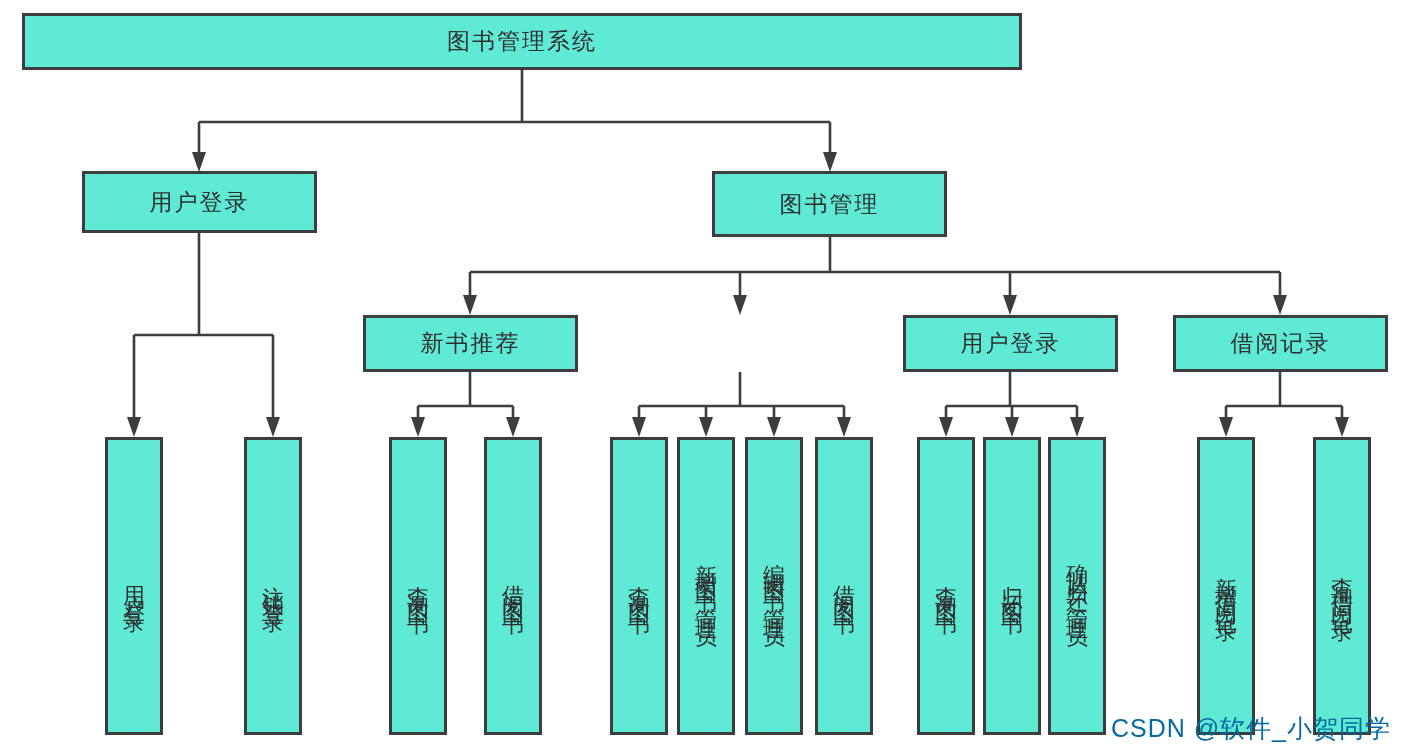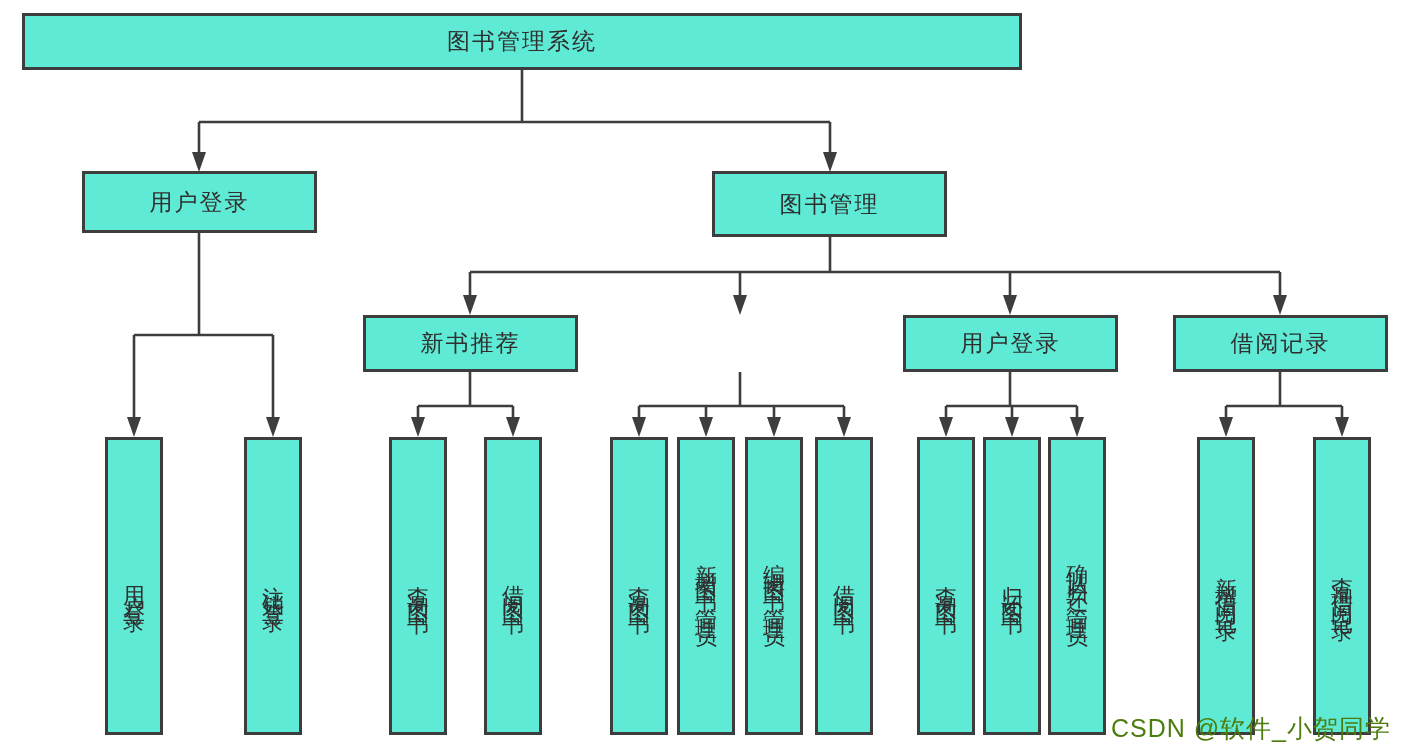--- a/index.html
+++ b/index.html
@@ -42,21 +42,21 @@
     letter-spacing: 9px;
     line-height: 1;
     overflow: hidden;
   }
   .watermark {
     position: absolute;
     right: 14px;
     bottom: 2px;
     font-size: 25px;
     letter-spacing: 1px;
-    color: #4d7c0f;
+    color: #0369a1;
     white-space: nowrap;
   }
 </style>
 </head>
 <body>
 
 <div class="canvas">
 
   <svg class="connectors" width="1405" height="747" viewBox="0 0 1405 747" xmlns="http://www.w3.org/2000/svg">
     <g stroke="#3d3d3d" stroke-width="2.6" fill="none">

